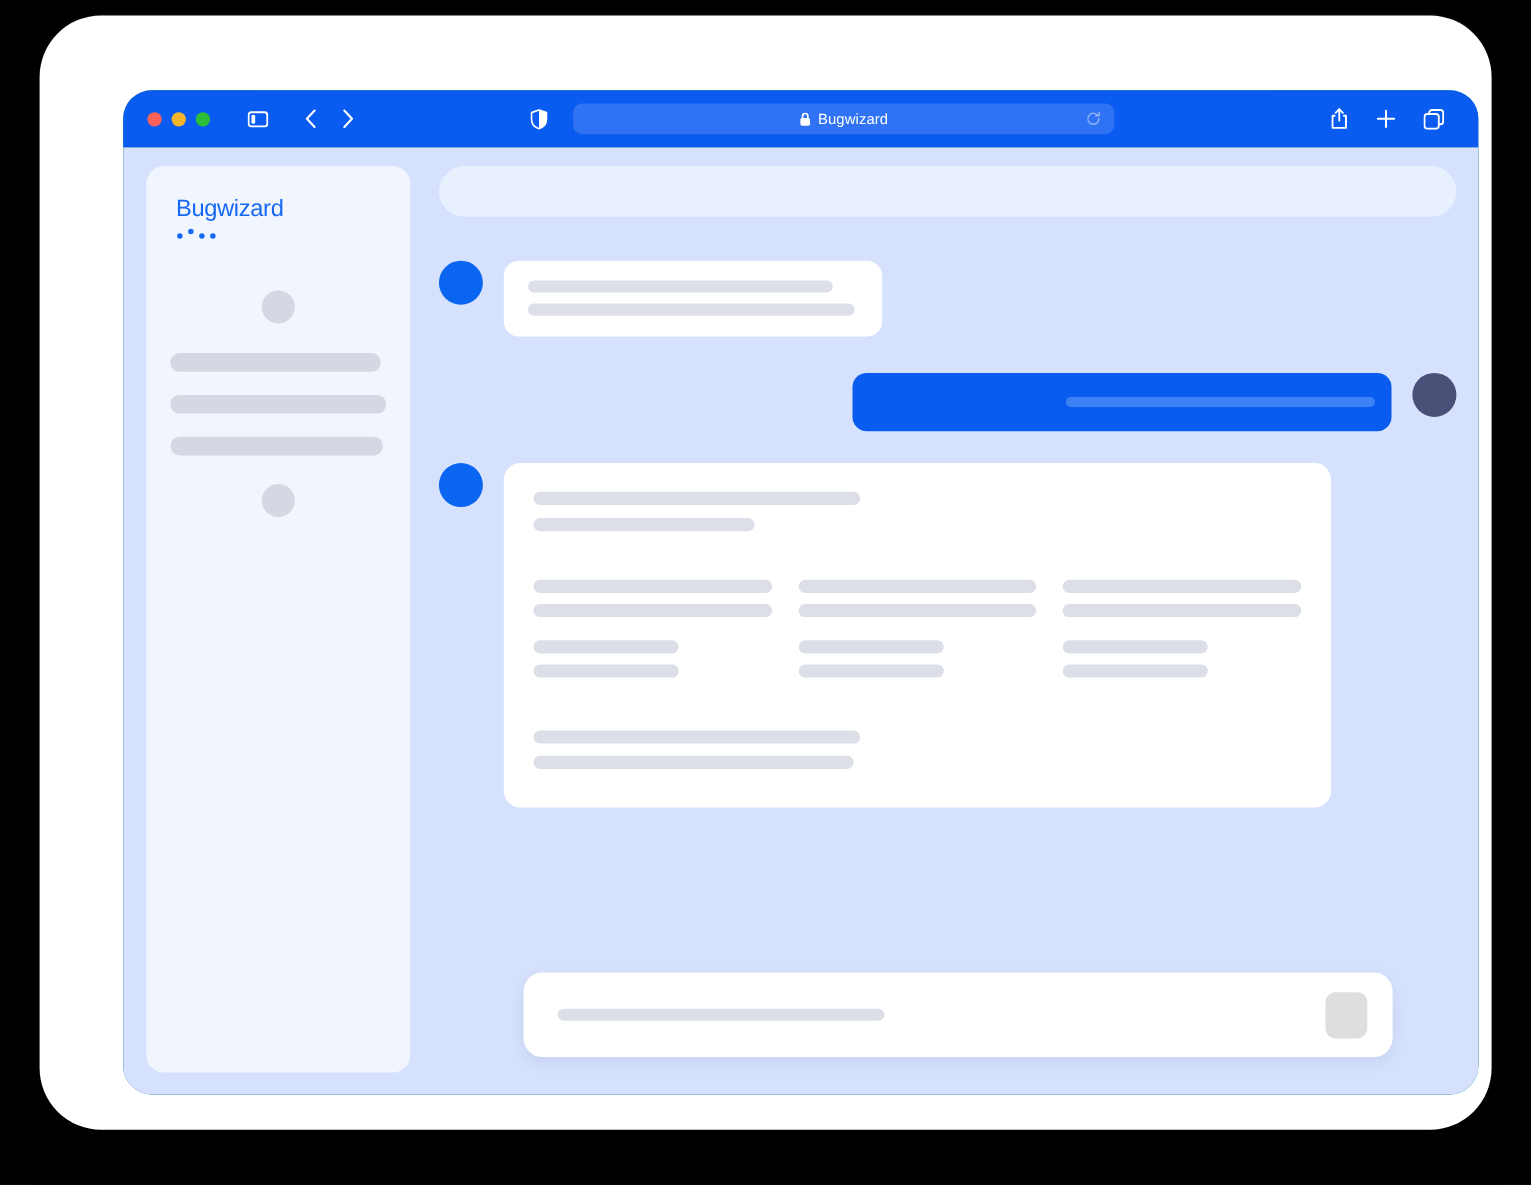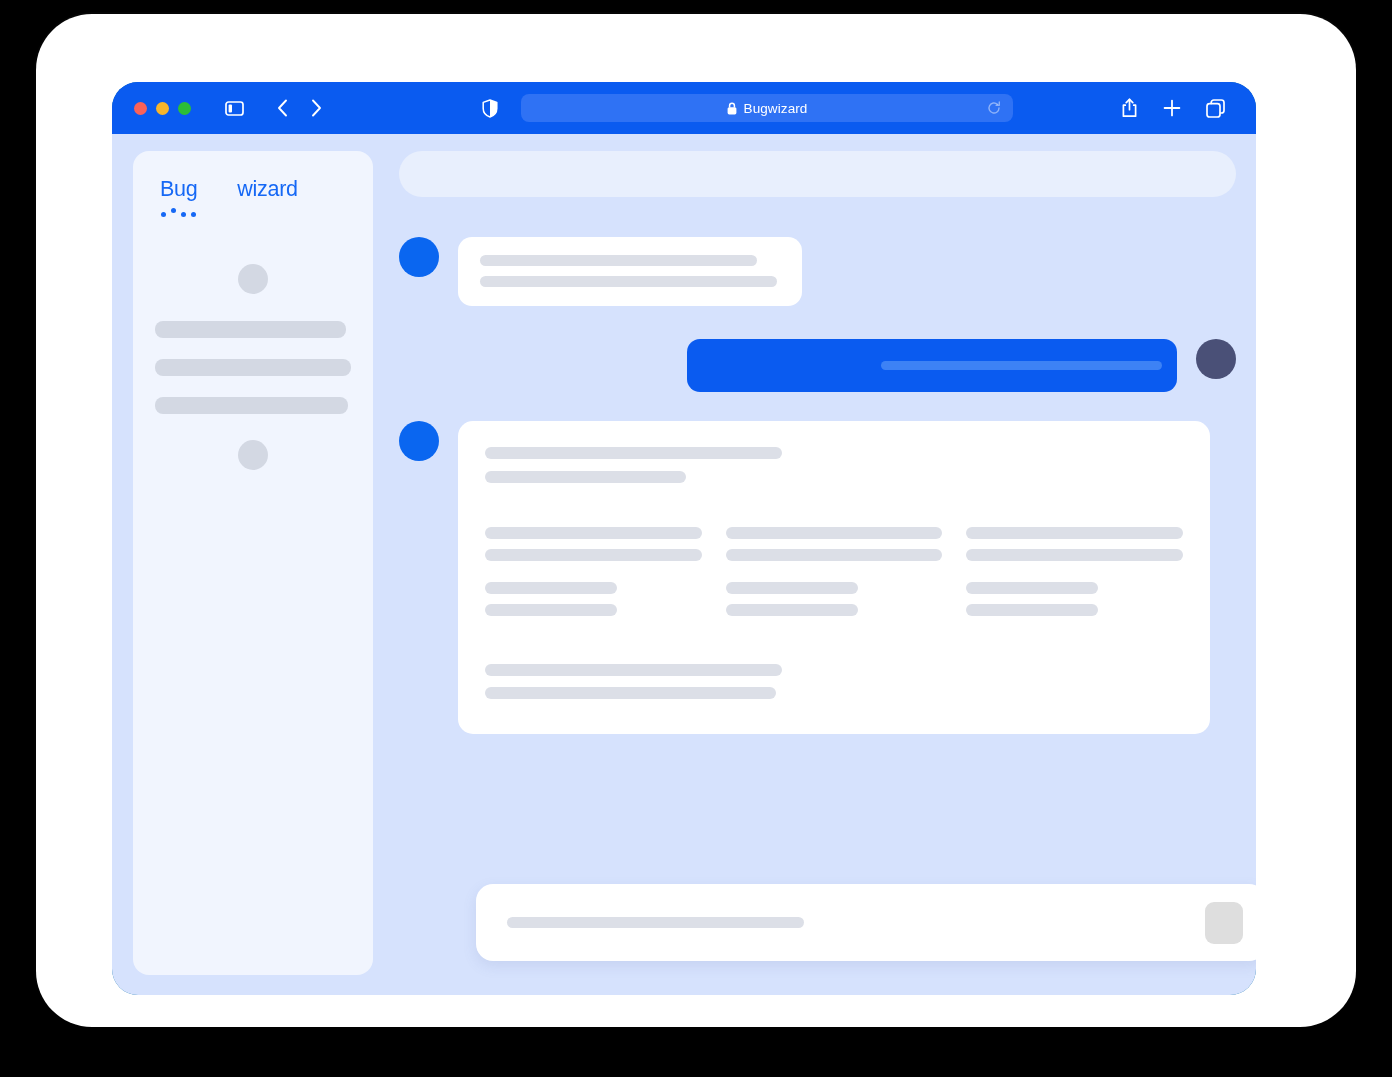--- a/index.html
+++ b/index.html
@@ -45,21 +45,21 @@
     background-size: 3px 3px;
     z-index: -1;
     filter: blur(0.4px);
   }
 
   
   #browser {
     position: absolute;
     left: 76px;
     top: 68px;
-    width: 1144px;
+    width: 1232px;
     height: 913px;
     border-radius: 26px;
     overflow: hidden;
     background: #0369a1;
   }
 
   
   #toolbar {
     position: relative;
     height: 52px;
@@ -147,21 +147,21 @@
   }
 
   #logo { margin-left: 5px; }
   #logo-word {
     font-size: 21.5px;
     color: #1668f5;
     letter-spacing: -0.3px;
     white-space: nowrap;
   }
   #logo-bug { font-weight: 400; }
-  #logo-wizard { font-weight: 400; padding-left: 40px; }
+  #logo-wizard { font-weight: 400; }
 
   #logo-dots {
     margin-top: 5px;
     margin-left: 1px;
     display: flex;
     align-items: flex-end;
     gap: 5px;
     height: 10px;
   }
   #logo-dots i {

